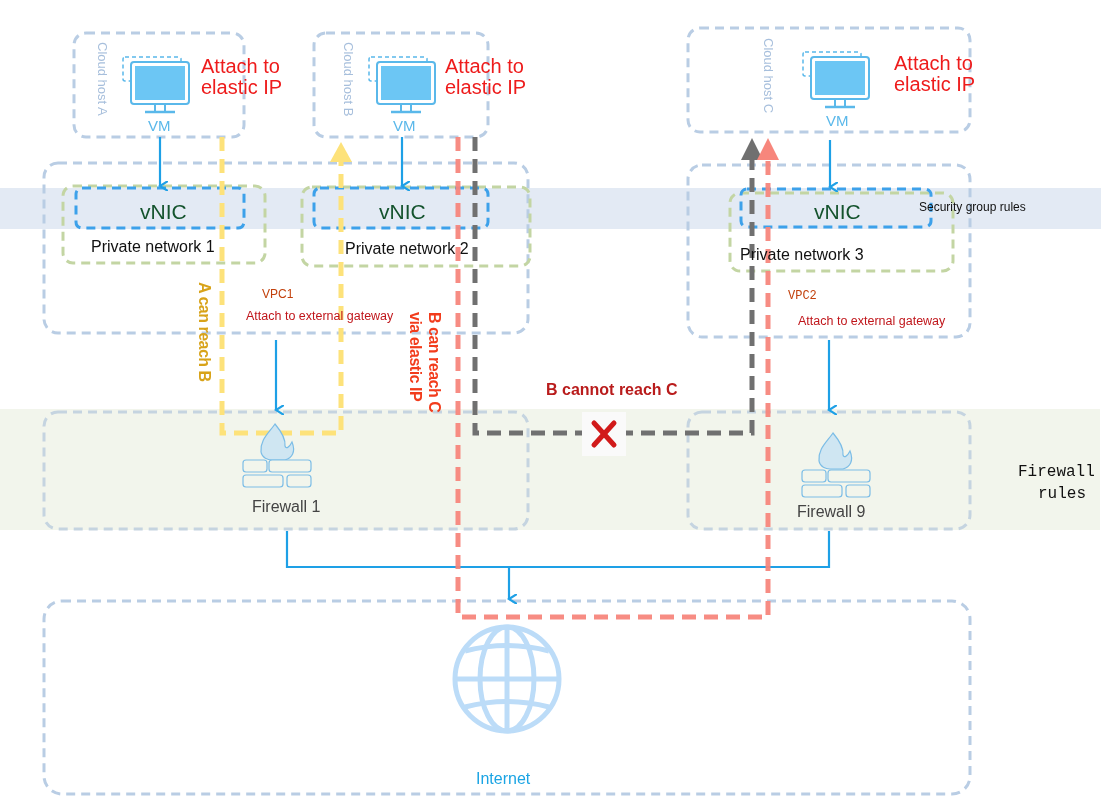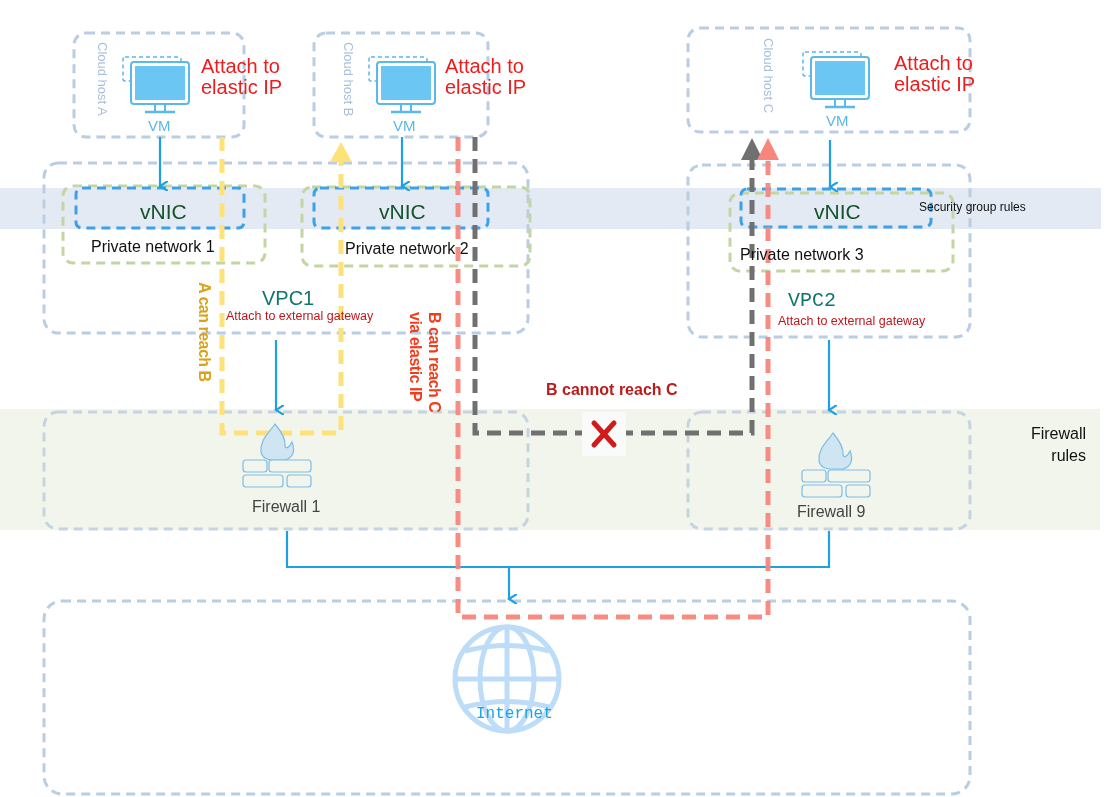--- a/index.html
+++ b/index.html
@@ -8,22 +8,22 @@
     #canvas { position: absolute; left: 0; top: 0; width: 1118px; height: 797px; }
     .abs { position: absolute; }
     .band-sec { left: 0; top: 188px; width: 1101px; height: 41px; background: #e3eaf4; }
     .band-fw { left: 0; top: 409px; width: 1100px; height: 121px; background: #f2f5ec; }
     .lbl { position: absolute; white-space: nowrap; }
     .host-label { color: #a7bfdc; font-size: 13px; transform-origin: left top; transform: rotate(90deg); }
     .elastic { color: #ee1c1c; font-size: 20px; line-height: 21px; }
     .vm-label { color: #5ab8ea; font-size: 15px; }
     .vnic { color: #14532d; font-size: 21px; }
     .pn { color: #111111; font-size: 16px; }
-    .vpc { color: #0f766e; font-size: 20px; }
-    .gw { color: #c0161b; font-size: 12.5px; }
+    .vpc { color: #c2410c; font-size: 12px; }
+    .gw { color: #c0161b; font-size: 12.5px; margin-left: 20px; }
     .fw { color: #444444; font-size: 16px; }
     .rule { color: #111111; font-size: 16px; text-align: right; line-height: 22px; }
     .internet { color: #1aa4e4; font-size: 16px; }
     .vert { transform-origin: left top; transform: rotate(90deg); font-weight: bold; font-size: 16px; letter-spacing: -0.5px; }
     .yellow-t { color: #d8a31a; }
     .red-t { color: #f23c1c; line-height: 19px; }
     .gray-t { color: #b91c1c; font-weight: bold; font-size: 16px; }
   </style>
 </head>
 <body>
@@ -171,19 +171,19 @@
 
   <div class="lbl vert yellow-t" style="left:213px;top:282px;">A can reach B</div>
   <div class="lbl vert red-t" style="left:444px;top:312px;">
     <div>B can reach C</div>
     <div>via elastic IP</div>
   </div>
   <div class="lbl gray-t" style="left:546px;top:381px;">B cannot reach C</div>
 
   <div class="lbl fw" style="left:252px;top:498px;text-align:right;">Firewall 1</div>
   <div class="lbl fw" style="left:797px;top:503px;">Firewall 9</div>
-  <div class="lbl rule" style="left:1018px;top:423px;width:68px;">
+  <div class="lbl rule" style="left:1018px;top:461px;width:68px;font-family:Liberation Mono, monospace;">
     <div>Firewall</div>
     <div>rules</div>
   </div>
 
-  <div class="lbl internet" style="left:476px;top:705px;font-family:Liberation Mono, monospace;">Internet</div>
+  <div class="lbl internet" style="left:476px;top:770px;">Internet</div>
 </div>
 
 </body></html>

